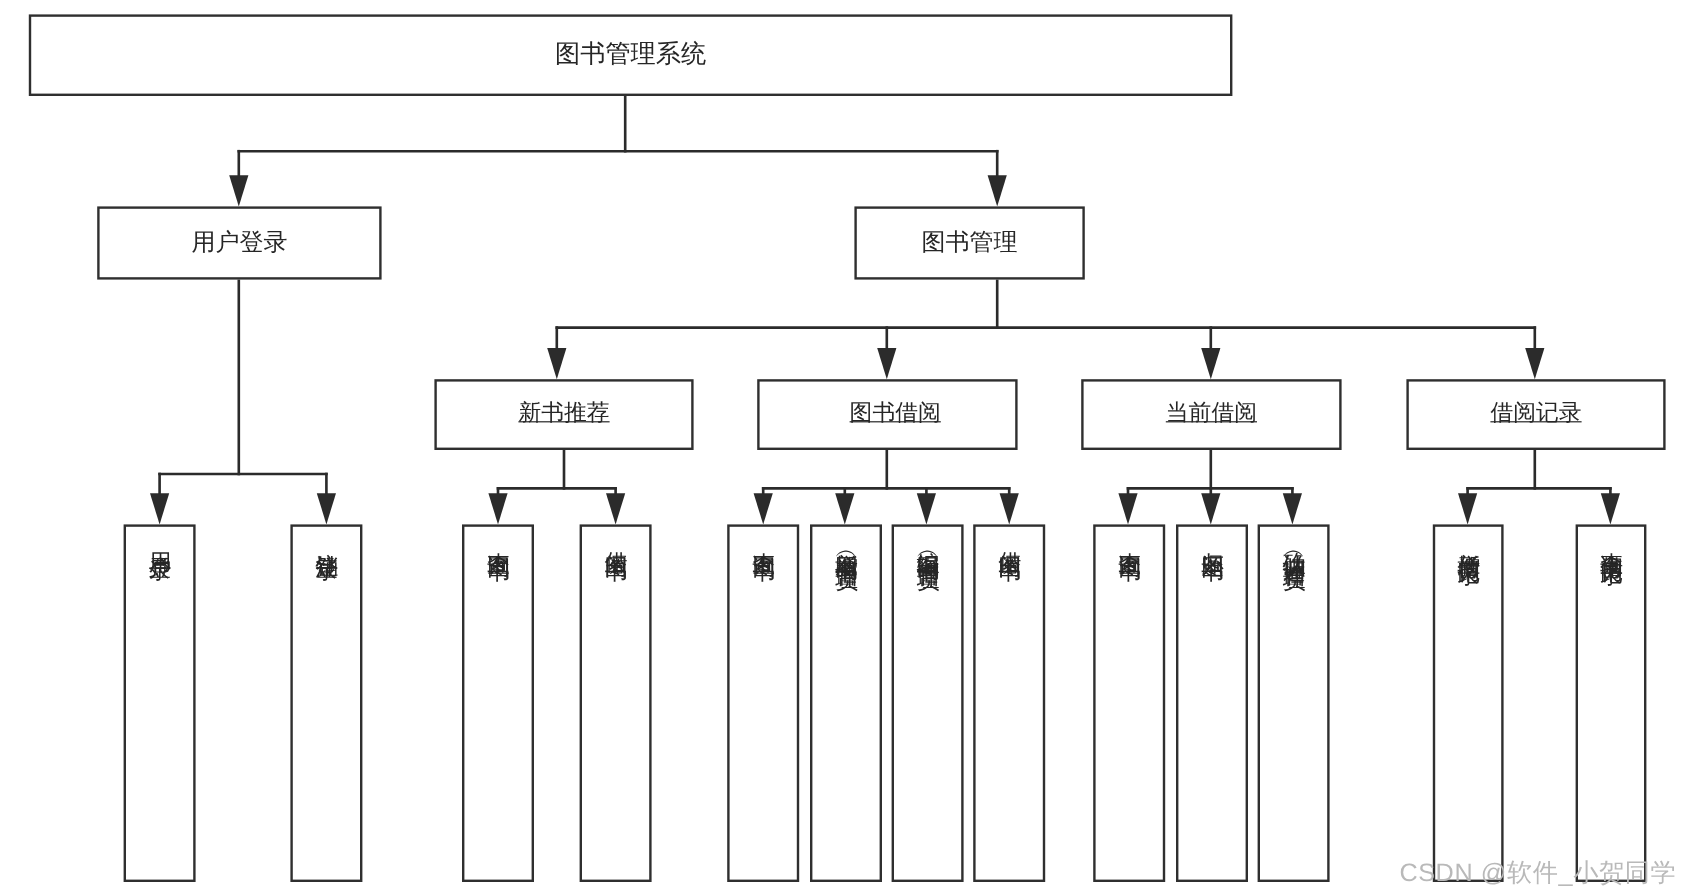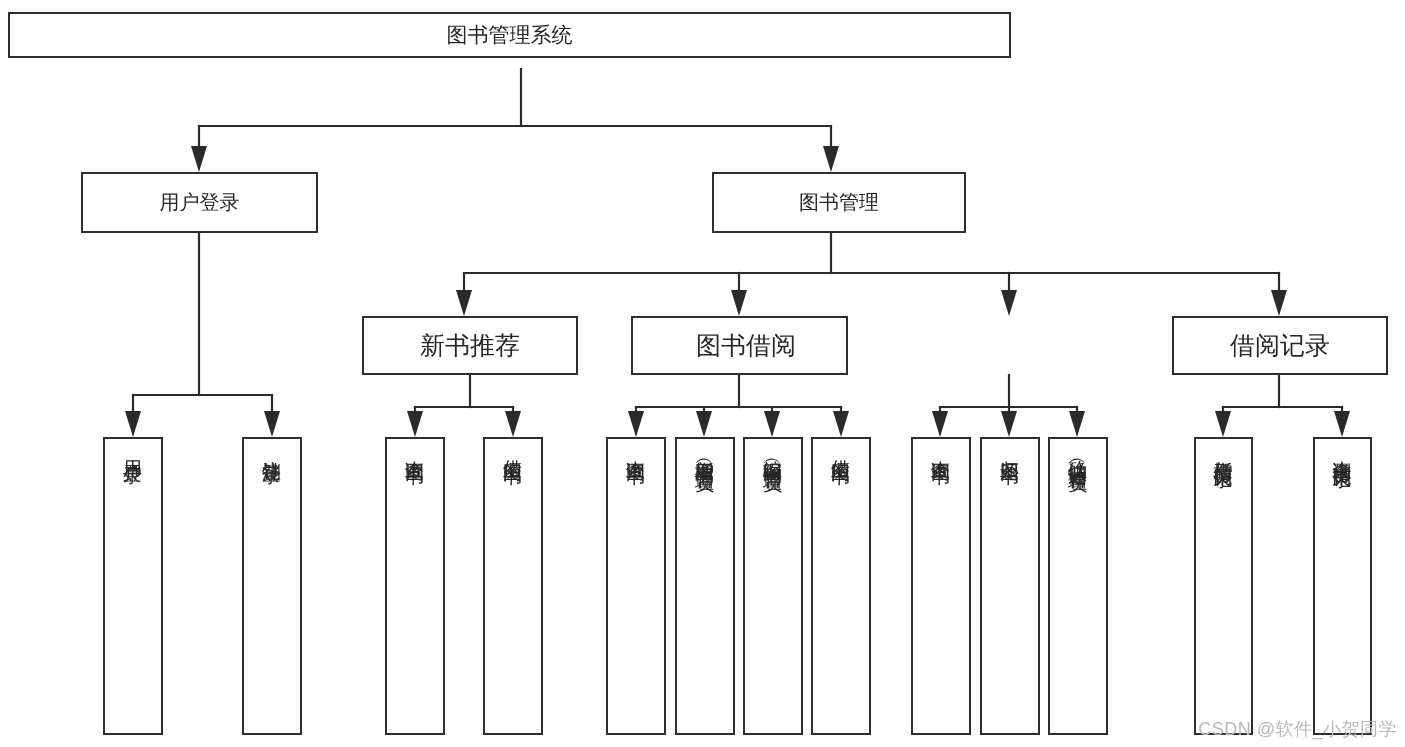--- a/index.html
+++ b/index.html
@@ -51,21 +51,22 @@
     text-align: center;
     line-height: 1.18;
   }
   .node.level0 {
     font-size: 21px;
   }
   .node.level1 {
     font-size: 20px;
   }
   .node.level2 {
-    font-size: 25px;
+    font-size: 19px;
+    text-decoration: underline;
   }
   
   .node.leaf {
     font-size: 19px;
     align-items: flex-start;
     padding-top: 6px;
   }
   .node.leaf .vlabel {
     writing-mode: vertical-rl;
     text-orientation: upright;
@@ -77,21 +78,21 @@
   .node .hlabel {
     display: block;
     white-space: nowrap;
   }
 
   
   #watermark {
     position: absolute;
     right: 8px;
     bottom: 6px;
-    font-size: 18px;
+    font-size: 21px;
     color: #b9b9b9;
     letter-spacing: 0.5px;
     white-space: nowrap;
     user-select: none;
   }
 </style>
 </head>
 <body>
 
 <div id="canvas">
@@ -151,40 +152,43 @@
     <polygon class="arrow" points="1077,437 1069,411 1085,411"></polygon>
 
     <line x1="1279" y1="375" x2="1279" y2="407"></line>
     <line x1="1223" y1="407" x2="1342" y2="407"></line>
     <line x1="1223" y1="407" x2="1223" y2="420"></line>
     <polygon class="arrow" points="1223,437 1215,411 1231,411"></polygon>
     <line x1="1342" y1="407" x2="1342" y2="420"></line>
     <polygon class="arrow" points="1342,437 1334,411 1350,411"></polygon>
   </svg>
 
-  <div class="node level0" style="left:8px; top:12px; width:1003px; height:46px;">
+  <div class="node level0" style="left:24px; top:12px; width:1003px; height:68px;">
     <span class="hlabel">图书管理系统</span>
   </div>
 
   <div class="node level1" style="left:81px; top:172px; width:237px; height:61px;">
     <span class="hlabel">用户登录</span>
   </div>
 
-  <div class="node level1" style="left:712px; top:172px; width:254px; height:61px;">
+  <div class="node level1" style="left:712px; top:172px; width:192px; height:61px;">
     <span class="hlabel">图书管理</span>
   </div>
 
   <div class="node level2" style="left:362px; top:316px; width:216px; height:59px;">
     <span class="hlabel">新书推荐</span>
   </div>
 
   <div class="node level2" style="left:631px; top:316px; width:217px; height:59px;padding-left:13px;">
     <span class="hlabel">图书借阅</span>
   </div>
 
+  <div class="node level2" style="left:901px; top:316px; width:217px; height:59px;">
+    <span class="hlabel">当前借阅</span>
+  </div>
 
   <div class="node level2" style="left:1172px; top:316px; width:216px; height:59px;text-align:center;">
     <span class="hlabel">借阅记录</span>
   </div>
 
   <div class="node leaf" style="left:103px; top:437px; width:60px; height:298px;">
     <span class="vlabel">用户登录</span>
   </div>
 
   <div class="node leaf" style="left:242px; top:437px; width:60px; height:298px;">

